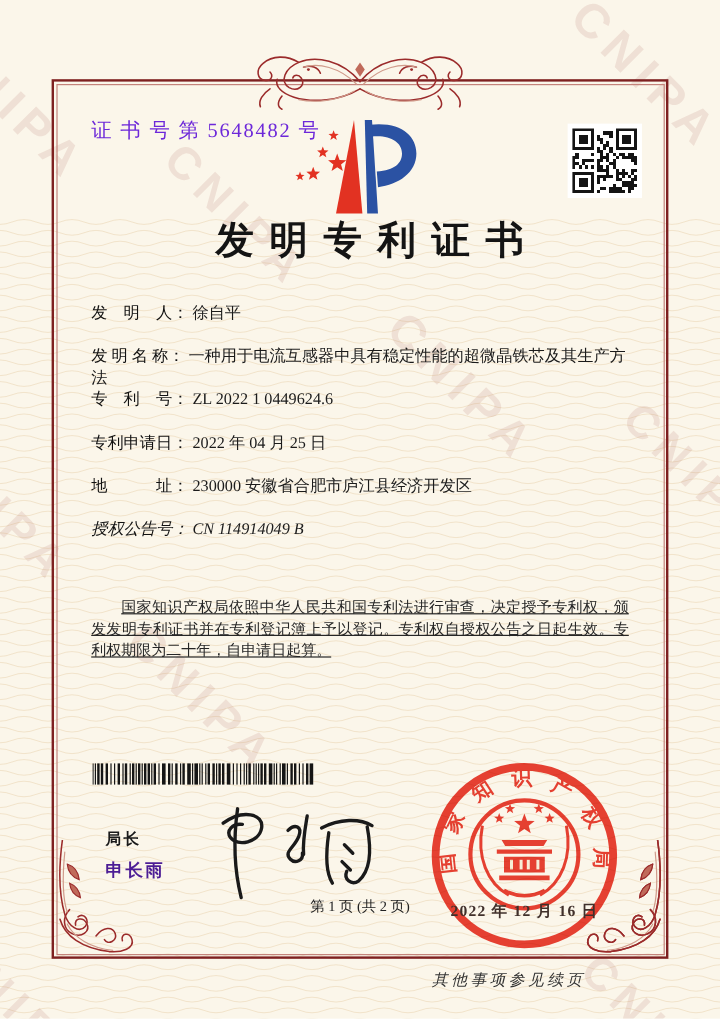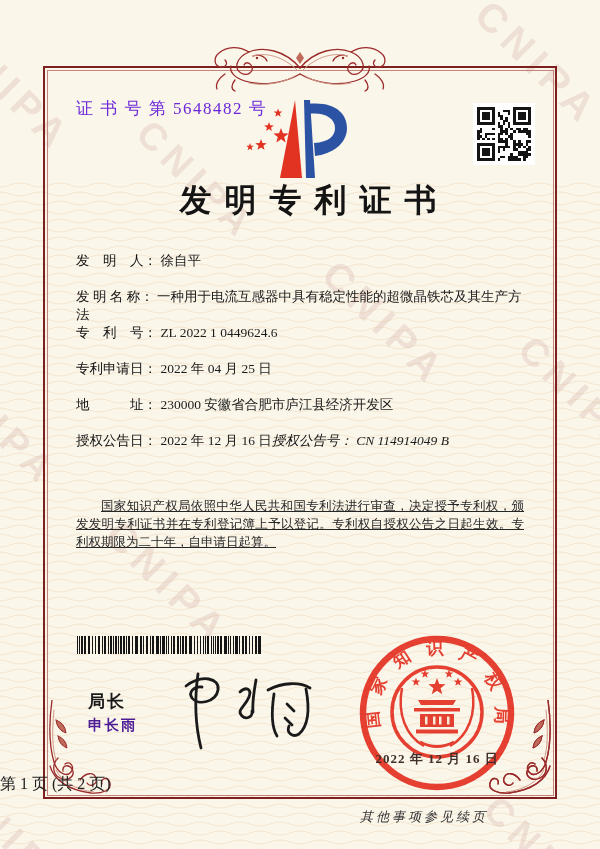--- a/index.html
+++ b/index.html
@@ -27,28 +27,28 @@
   .field-row{height:36px;}
   .f-label{color:#111;}
   .f-value{color:#1b1b1b;}
   .grant-row{display:flex;}
   .grant-pair2{font-style:italic;}
   .body-text{left:76px;top:497px;width:448px;font-size:12.5px;line-height:18px;
              text-align:justify;color:#262626;}
   .body-text p{margin:0;text-indent:2em;text-decoration:underline;}
   #barcode{left:77px;top:636px;}
   .signer-title{left:88px;top:690px;font-family:"Liberation Sans",sans-serif;
-                font-weight:700;font-size:17px;letter-spacing:2px;color:#1a1a1a;}
+                font-weight:700;font-size:13px;letter-spacing:2px;color:#1a1a1a;}
   .signer-name{left:88px;top:716px;font-family:"Liberation Sans",sans-serif;
                font-weight:700;font-size:14.5px;letter-spacing:2px;color:#4c1d95;}
   #signature{left:168px;top:662px;}
   #seal{left:354px;top:630px;mix-blend-mode:multiply;}
   .seal-date{left:354px;top:750px;width:166px;text-align:center;font-size:13px;
              font-weight:700;color:#40302b;letter-spacing:1px;white-space:nowrap;}
-  .page-info{left:0;top:774px;width:600px;text-align:left;font-size:16px;color:#222;}
+  .page-info{left:0;top:747px;width:600px;text-align:center;font-size:12px;color:#222;}
   .continuation{left:0;top:808px;width:488px;text-align:right;font-size:13px;
                 font-style:italic;letter-spacing:3px;color:#333;}
 </style>
 </head>
 <body>
 
 <div class="page">
 
   <svg id="waves">
       <path d="M-10 185 q10 4 20 0 q10 -4 20 0 q10 4 20 0 q10 -4 20 0 q10 4 20 0 q10 -4 20 0 q10 4 20 0 q10 -4 20 0 q10 4 20 0 q10 -4 20 0 q10 4 20 0 q10 -4 20 0 q10 4 20 0 q10 -4 20 0 q10 4 20 0 q10 -4 20 0 q10 4 20 0 q10 -4 20 0 q10 4 20 0 q10 -4 20 0 q10 4 20 0 q10 -4 20 0 q10 4 20 0 q10 -4 20 0 q10 4 20 0 q10 -4 20 0 q10 4 20 0 q10 -4 20 0 q10 4 20 0 q10 -4 20 0 q10 4 20 0 q10 -4 20 0 M-10 194 q10 -4 20 0 q10 4 20 0 q10 -4 20 0 q10 4 20 0 q10 -4 20 0 q10 4 20 0 q10 -4 20 0 q10 4 20 0 q10 -4 20 0 q10 4 20 0 q10 -4 20 0 q10 4 20 0 q10 -4 20 0 q10 4 20 0 q10 -4 20 0 q10 4 20 0 q10 -4 20 0 q10 4 20 0 q10 -4 20 0 q10 4 20 0 q10 -4 20 0 q10 4 20 0 q10 -4 20 0 q10 4 20 0 q10 -4 20 0 q10 4 20 0 q10 -4 20 0 q10 4 20 0 q10 -4 20 0 q10 4 20 0 q10 -4 20 0 q10 4 20 0 M-10 203 q10 4 20 0 q10 -4 20 0 q10 4 20 0 q10 -4 20 0 q10 4 20 0 q10 -4 20 0 q10 4 20 0 q10 -4 20 0 q10 4 20 0 q10 -4 20 0 q10 4 20 0 q10 -4 20 0 q10 4 20 0 q10 -4 20 0 q10 4 20 0 q10 -4 20 0 q10 4 20 0 q10 -4 20 0 q10 4 20 0 q10 -4 20 0 q10 4 20 0 q10 -4 20 0 q10 4 20 0 q10 -4 20 0 q10 4 20 0 q10 -4 20 0 q10 4 20 0 q10 -4 20 0 q10 4 20 0 q10 -4 20 0 q10 4 20 0 q10 -4 20 0 M-10 212 q10 -4 20 0 q10 4 20 0 q10 -4 20 0 q10 4 20 0 q10 -4 20 0 q10 4 20 0 q10 -4 20 0 q10 4 20 0 q10 -4 20 0 q10 4 20 0 q10 -4 20 0 q10 4 20 0 q10 -4 20 0 q10 4 20 0 q10 -4 20 0 q10 4 20 0 q10 -4 20 0 q10 4 20 0 q10 -4 20 0 q10 4 20 0 q10 -4 20 0 q10 4 20 0 q10 -4 20 0 q10 4 20 0 q10 -4 20 0 q10 4 20 0 q10 -4 20 0 q10 4 20 0 q10 -4 20 0 q10 4 20 0 q10 -4 20 0 q10 4 20 0 M-10 221 q10 4 20 0 q10 -4 20 0 q10 4 20 0 q10 -4 20 0 q10 4 20 0 q10 -4 20 0 q10 4 20 0 q10 -4 20 0 q10 4 20 0 q10 -4 20 0 q10 4 20 0 q10 -4 20 0 q10 4 20 0 q10 -4 20 0 q10 4 20 0 q10 -4 20 0 q10 4 20 0 q10 -4 20 0 q10 4 20 0 q10 -4 20 0 q10 4 20 0 q10 -4 20 0 q10 4 20 0 q10 -4 20 0 q10 4 20 0 q10 -4 20 0 q10 4 20 0 q10 -4 20 0 q10 4 20 0 q10 -4 20 0 q10 4 20 0 q10 -4 20 0 M-10 230 q10 -4 20 0 q10 4 20 0 q10 -4 20 0 q10 4 20 0 q10 -4 20 0 q10 4 20 0 q10 -4 20 0 q10 4 20 0 q10 -4 20 0 q10 4 20 0 q10 -4 20 0 q10 4 20 0 q10 -4 20 0 q10 4 20 0 q10 -4 20 0 q10 4 20 0 q10 -4 20 0 q10 4 20 0 q10 -4 20 0 q10 4 20 0 q10 -4 20 0 q10 4 20 0 q10 -4 20 0 q10 4 20 0 q10 -4 20 0 q10 4 20 0 q10 -4 20 0 q10 4 20 0 q10 -4 20 0 q10 4 20 0 q10 -4 20 0 q10 4 20 0 M-10 239 q10 4 20 0 q10 -4 20 0 q10 4 20 0 q10 -4 20 0 q10 4 20 0 q10 -4 20 0 q10 4 20 0 q10 -4 20 0 q10 4 20 0 q10 -4 20 0 q10 4 20 0 q10 -4 20 0 q10 4 20 0 q10 -4 20 0 q10 4 20 0 q10 -4 20 0 q10 4 20 0 q10 -4 20 0 q10 4 20 0 q10 -4 20 0 q10 4 20 0 q10 -4 20 0 q10 4 20 0 q10 -4 20 0 q10 4 20 0 q10 -4 20 0 q10 4 20 0 q10 -4 20 0 q10 4 20 0 q10 -4 20 0 q10 4 20 0 q10 -4 20 0 M-10 248 q10 -4 20 0 q10 4 20 0 q10 -4 20 0 q10 4 20 0 q10 -4 20 0 q10 4 20 0 q10 -4 20 0 q10 4 20 0 q10 -4 20 0 q10 4 20 0 q10 -4 20 0 q10 4 20 0 q10 -4 20 0 q10 4 20 0 q10 -4 20 0 q10 4 20 0 q10 -4 20 0 q10 4 20 0 q10 -4 20 0 q10 4 20 0 q10 -4 20 0 q10 4 20 0 q10 -4 20 0 q10 4 20 0 q10 -4 20 0 q10 4 20 0 q10 -4 20 0 q10 4 20 0 q10 -4 20 0 q10 4 20 0 q10 -4 20 0 q10 4 20 0 M-10 257 q10 4 20 0 q10 -4 20 0 q10 4 20 0 q10 -4 20 0 q10 4 20 0 q10 -4 20 0 q10 4 20 0 q10 -4 20 0 q10 4 20 0 q10 -4 20 0 q10 4 20 0 q10 -4 20 0 q10 4 20 0 q10 -4 20 0 q10 4 20 0 q10 -4 20 0 q10 4 20 0 q10 -4 20 0 q10 4 20 0 q10 -4 20 0 q10 4 20 0 q10 -4 20 0 q10 4 20 0 q10 -4 20 0 q10 4 20 0 q10 -4 20 0 q10 4 20 0 q10 -4 20 0 q10 4 20 0 q10 -4 20 0 q10 4 20 0 q10 -4 20 0 M-10 266 q10 -4 20 0 q10 4 20 0 q10 -4 20 0 q10 4 20 0 q10 -4 20 0 q10 4 20 0 q10 -4 20 0 q10 4 20 0 q10 -4 20 0 q10 4 20 0 q10 -4 20 0 q10 4 20 0 q10 -4 20 0 q10 4 20 0 q10 -4 20 0 q10 4 20 0 q10 -4 20 0 q10 4 20 0 q10 -4 20 0 q10 4 20 0 q10 -4 20 0 q10 4 20 0 q10 -4 20 0 q10 4 20 0 q10 -4 20 0 q10 4 20 0 q10 -4 20 0 q10 4 20 0 q10 -4 20 0 q10 4 20 0 q10 -4 20 0 q10 4 20 0 M-10 275 q10 4 20 0 q10 -4 20 0 q10 4 20 0 q10 -4 20 0 q10 4 20 0 q10 -4 20 0 q10 4 20 0 q10 -4 20 0 q10 4 20 0 q10 -4 20 0 q10 4 20 0 q10 -4 20 0 q10 4 20 0 q10 -4 20 0 q10 4 20 0 q10 -4 20 0 q10 4 20 0 q10 -4 20 0 q10 4 20 0 q10 -4 20 0 q10 4 20 0 q10 -4 20 0 q10 4 20 0 q10 -4 20 0 q10 4 20 0 q10 -4 20 0 q10 4 20 0 q10 -4 20 0 q10 4 20 0 q10 -4 20 0 q10 4 20 0 q10 -4 20 0 M-10 284 q10 -4 20 0 q10 4 20 0 q10 -4 20 0 q10 4 20 0 q10 -4 20 0 q10 4 20 0 q10 -4 20 0 q10 4 20 0 q10 -4 20 0 q10 4 20 0 q10 -4 20 0 q10 4 20 0 q10 -4 20 0 q10 4 20 0 q10 -4 20 0 q10 4 20 0 q10 -4 20 0 q10 4 20 0 q10 -4 20 0 q10 4 20 0 q10 -4 20 0 q10 4 20 0 q10 -4 20 0 q10 4 20 0 q10 -4 20 0 q10 4 20 0 q10 -4 20 0 q10 4 20 0 q10 -4 20 0 q10 4 20 0 q10 -4 20 0 q10 4 20 0 M-10 293 q10 4 20 0 q10 -4 20 0 q10 4 20 0 q10 -4 20 0 q10 4 20 0 q10 -4 20 0 q10 4 20 0 q10 -4 20 0 q10 4 20 0 q10 -4 20 0 q10 4 20 0 q10 -4 20 0 q10 4 20 0 q10 -4 20 0 q10 4 20 0 q10 -4 20 0 q10 4 20 0 q10 -4 20 0 q10 4 20 0 q10 -4 20 0 q10 4 20 0 q10 -4 20 0 q10 4 20 0 q10 -4 20 0 q10 4 20 0 q10 -4 20 0 q10 4 20 0 q10 -4 20 0 q10 4 20 0 q10 -4 20 0 q10 4 20 0 q10 -4 20 0 M-10 302 q10 -4 20 0 q10 4 20 0 q10 -4 20 0 q10 4 20 0 q10 -4 20 0 q10 4 20 0 q10 -4 20 0 q10 4 20 0 q10 -4 20 0 q10 4 20 0 q10 -4 20 0 q10 4 20 0 q10 -4 20 0 q10 4 20 0 q10 -4 20 0 q10 4 20 0 q10 -4 20 0 q10 4 20 0 q10 -4 20 0 q10 4 20 0 q10 -4 20 0 q10 4 20 0 q10 -4 20 0 q10 4 20 0 q10 -4 20 0 q10 4 20 0 q10 -4 20 0 q10 4 20 0 q10 -4 20 0 q10 4 20 0 q10 -4 20 0 q10 4 20 0 M-10 311 q10 4 20 0 q10 -4 20 0 q10 4 20 0 q10 -4 20 0 q10 4 20 0 q10 -4 20 0 q10 4 20 0 q10 -4 20 0 q10 4 20 0 q10 -4 20 0 q10 4 20 0 q10 -4 20 0 q10 4 20 0 q10 -4 20 0 q10 4 20 0 q10 -4 20 0 q10 4 20 0 q10 -4 20 0 q10 4 20 0 q10 -4 20 0 q10 4 20 0 q10 -4 20 0 q10 4 20 0 q10 -4 20 0 q10 4 20 0 q10 -4 20 0 q10 4 20 0 q10 -4 20 0 q10 4 20 0 q10 -4 20 0 q10 4 20 0 q10 -4 20 0 M-10 320 q10 -4 20 0 q10 4 20 0 q10 -4 20 0 q10 4 20 0 q10 -4 20 0 q10 4 20 0 q10 -4 20 0 q10 4 20 0 q10 -4 20 0 q10 4 20 0 q10 -4 20 0 q10 4 20 0 q10 -4 20 0 q10 4 20 0 q10 -4 20 0 q10 4 20 0 q10 -4 20 0 q10 4 20 0 q10 -4 20 0 q10 4 20 0 q10 -4 20 0 q10 4 20 0 q10 -4 20 0 q10 4 20 0 q10 -4 20 0 q10 4 20 0 q10 -4 20 0 q10 4 20 0 q10 -4 20 0 q10 4 20 0 q10 -4 20 0 q10 4 20 0 M-10 329 q10 4 20 0 q10 -4 20 0 q10 4 20 0 q10 -4 20 0 q10 4 20 0 q10 -4 20 0 q10 4 20 0 q10 -4 20 0 q10 4 20 0 q10 -4 20 0 q10 4 20 0 q10 -4 20 0 q10 4 20 0 q10 -4 20 0 q10 4 20 0 q10 -4 20 0 q10 4 20 0 q10 -4 20 0 q10 4 20 0 q10 -4 20 0 q10 4 20 0 q10 -4 20 0 q10 4 20 0 q10 -4 20 0 q10 4 20 0 q10 -4 20 0 q10 4 20 0 q10 -4 20 0 q10 4 20 0 q10 -4 20 0 q10 4 20 0 q10 -4 20 0 M-10 338 q10 -4 20 0 q10 4 20 0 q10 -4 20 0 q10 4 20 0 q10 -4 20 0 q10 4 20 0 q10 -4 20 0 q10 4 20 0 q10 -4 20 0 q10 4 20 0 q10 -4 20 0 q10 4 20 0 q10 -4 20 0 q10 4 20 0 q10 -4 20 0 q10 4 20 0 q10 -4 20 0 q10 4 20 0 q10 -4 20 0 q10 4 20 0 q10 -4 20 0 q10 4 20 0 q10 -4 20 0 q10 4 20 0 q10 -4 20 0 q10 4 20 0 q10 -4 20 0 q10 4 20 0 q10 -4 20 0 q10 4 20 0 q10 -4 20 0 q10 4 20 0 M-10 347 q10 4 20 0 q10 -4 20 0 q10 4 20 0 q10 -4 20 0 q10 4 20 0 q10 -4 20 0 q10 4 20 0 q10 -4 20 0 q10 4 20 0 q10 -4 20 0 q10 4 20 0 q10 -4 20 0 q10 4 20 0 q10 -4 20 0 q10 4 20 0 q10 -4 20 0 q10 4 20 0 q10 -4 20 0 q10 4 20 0 q10 -4 20 0 q10 4 20 0 q10 -4 20 0 q10 4 20 0 q10 -4 20 0 q10 4 20 0 q10 -4 20 0 q10 4 20 0 q10 -4 20 0 q10 4 20 0 q10 -4 20 0 q10 4 20 0 q10 -4 20 0 M-10 356 q10 -4 20 0 q10 4 20 0 q10 -4 20 0 q10 4 20 0 q10 -4 20 0 q10 4 20 0 q10 -4 20 0 q10 4 20 0 q10 -4 20 0 q10 4 20 0 q10 -4 20 0 q10 4 20 0 q10 -4 20 0 q10 4 20 0 q10 -4 20 0 q10 4 20 0 q10 -4 20 0 q10 4 20 0 q10 -4 20 0 q10 4 20 0 q10 -4 20 0 q10 4 20 0 q10 -4 20 0 q10 4 20 0 q10 -4 20 0 q10 4 20 0 q10 -4 20 0 q10 4 20 0 q10 -4 20 0 q10 4 20 0 q10 -4 20 0 q10 4 20 0 M-10 365 q10 4 20 0 q10 -4 20 0 q10 4 20 0 q10 -4 20 0 q10 4 20 0 q10 -4 20 0 q10 4 20 0 q10 -4 20 0 q10 4 20 0 q10 -4 20 0 q10 4 20 0 q10 -4 20 0 q10 4 20 0 q10 -4 20 0 q10 4 20 0 q10 -4 20 0 q10 4 20 0 q10 -4 20 0 q10 4 20 0 q10 -4 20 0 q10 4 20 0 q10 -4 20 0 q10 4 20 0 q10 -4 20 0 q10 4 20 0 q10 -4 20 0 q10 4 20 0 q10 -4 20 0 q10 4 20 0 q10 -4 20 0 q10 4 20 0 q10 -4 20 0 M-10 374 q10 -4 20 0 q10 4 20 0 q10 -4 20 0 q10 4 20 0 q10 -4 20 0 q10 4 20 0 q10 -4 20 0 q10 4 20 0 q10 -4 20 0 q10 4 20 0 q10 -4 20 0 q10 4 20 0 q10 -4 20 0 q10 4 20 0 q10 -4 20 0 q10 4 20 0 q10 -4 20 0 q10 4 20 0 q10 -4 20 0 q10 4 20 0 q10 -4 20 0 q10 4 20 0 q10 -4 20 0 q10 4 20 0 q10 -4 20 0 q10 4 20 0 q10 -4 20 0 q10 4 20 0 q10 -4 20 0 q10 4 20 0 q10 -4 20 0 q10 4 20 0 M-10 383 q10 4 20 0 q10 -4 20 0 q10 4 20 0 q10 -4 20 0 q10 4 20 0 q10 -4 20 0 q10 4 20 0 q10 -4 20 0 q10 4 20 0 q10 -4 20 0 q10 4 20 0 q10 -4 20 0 q10 4 20 0 q10 -4 20 0 q10 4 20 0 q10 -4 20 0 q10 4 20 0 q10 -4 20 0 q10 4 20 0 q10 -4 20 0 q10 4 20 0 q10 -4 20 0 q10 4 20 0 q10 -4 20 0 q10 4 20 0 q10 -4 20 0 q10 4 20 0 q10 -4 20 0 q10 4 20 0 q10 -4 20 0 q10 4 20 0 q10 -4 20 0 M-10 392 q10 -4 20 0 q10 4 20 0 q10 -4 20 0 q10 4 20 0 q10 -4 20 0 q10 4 20 0 q10 -4 20 0 q10 4 20 0 q10 -4 20 0 q10 4 20 0 q10 -4 20 0 q10 4 20 0 q10 -4 20 0 q10 4 20 0 q10 -4 20 0 q10 4 20 0 q10 -4 20 0 q10 4 20 0 q10 -4 20 0 q10 4 20 0 q10 -4 20 0 q10 4 20 0 q10 -4 20 0 q10 4 20 0 q10 -4 20 0 q10 4 20 0 q10 -4 20 0 q10 4 20 0 q10 -4 20 0 q10 4 20 0 q10 -4 20 0 q10 4 20 0 M-10 401 q10 4 20 0 q10 -4 20 0 q10 4 20 0 q10 -4 20 0 q10 4 20 0 q10 -4 20 0 q10 4 20 0 q10 -4 20 0 q10 4 20 0 q10 -4 20 0 q10 4 20 0 q10 -4 20 0 q10 4 20 0 q10 -4 20 0 q10 4 20 0 q10 -4 20 0 q10 4 20 0 q10 -4 20 0 q10 4 20 0 q10 -4 20 0 q10 4 20 0 q10 -4 20 0 q10 4 20 0 q10 -4 20 0 q10 4 20 0 q10 -4 20 0 q10 4 20 0 q10 -4 20 0 q10 4 20 0 q10 -4 20 0 q10 4 20 0 q10 -4 20 0 M-10 410 q10 -4 20 0 q10 4 20 0 q10 -4 20 0 q10 4 20 0 q10 -4 20 0 q10 4 20 0 q10 -4 20 0 q10 4 20 0 q10 -4 20 0 q10 4 20 0 q10 -4 20 0 q10 4 20 0 q10 -4 20 0 q10 4 20 0 q10 -4 20 0 q10 4 20 0 q10 -4 20 0 q10 4 20 0 q10 -4 20 0 q10 4 20 0 q10 -4 20 0 q10 4 20 0 q10 -4 20 0 q10 4 20 0 q10 -4 20 0 q10 4 20 0 q10 -4 20 0 q10 4 20 0 q10 -4 20 0 q10 4 20 0 q10 -4 20 0 q10 4 20 0 M-10 419 q10 4 20 0 q10 -4 20 0 q10 4 20 0 q10 -4 20 0 q10 4 20 0 q10 -4 20 0 q10 4 20 0 q10 -4 20 0 q10 4 20 0 q10 -4 20 0 q10 4 20 0 q10 -4 20 0 q10 4 20 0 q10 -4 20 0 q10 4 20 0 q10 -4 20 0 q10 4 20 0 q10 -4 20 0 q10 4 20 0 q10 -4 20 0 q10 4 20 0 q10 -4 20 0 q10 4 20 0 q10 -4 20 0 q10 4 20 0 q10 -4 20 0 q10 4 20 0 q10 -4 20 0 q10 4 20 0 q10 -4 20 0 q10 4 20 0 q10 -4 20 0 M-10 428 q10 -4 20 0 q10 4 20 0 q10 -4 20 0 q10 4 20 0 q10 -4 20 0 q10 4 20 0 q10 -4 20 0 q10 4 20 0 q10 -4 20 0 q10 4 20 0 q10 -4 20 0 q10 4 20 0 q10 -4 20 0 q10 4 20 0 q10 -4 20 0 q10 4 20 0 q10 -4 20 0 q10 4 20 0 q10 -4 20 0 q10 4 20 0 q10 -4 20 0 q10 4 20 0 q10 -4 20 0 q10 4 20 0 q10 -4 20 0 q10 4 20 0 q10 -4 20 0 q10 4 20 0 q10 -4 20 0 q10 4 20 0 q10 -4 20 0 q10 4 20 0 M-10 437 q10 4 20 0 q10 -4 20 0 q10 4 20 0 q10 -4 20 0 q10 4 20 0 q10 -4 20 0 q10 4 20 0 q10 -4 20 0 q10 4 20 0 q10 -4 20 0 q10 4 20 0 q10 -4 20 0 q10 4 20 0 q10 -4 20 0 q10 4 20 0 q10 -4 20 0 q10 4 20 0 q10 -4 20 0 q10 4 20 0 q10 -4 20 0 q10 4 20 0 q10 -4 20 0 q10 4 20 0 q10 -4 20 0 q10 4 20 0 q10 -4 20 0 q10 4 20 0 q10 -4 20 0 q10 4 20 0 q10 -4 20 0 q10 4 20 0 q10 -4 20 0 M-10 446 q10 -4 20 0 q10 4 20 0 q10 -4 20 0 q10 4 20 0 q10 -4 20 0 q10 4 20 0 q10 -4 20 0 q10 4 20 0 q10 -4 20 0 q10 4 20 0 q10 -4 20 0 q10 4 20 0 q10 -4 20 0 q10 4 20 0 q10 -4 20 0 q10 4 20 0 q10 -4 20 0 q10 4 20 0 q10 -4 20 0 q10 4 20 0 q10 -4 20 0 q10 4 20 0 q10 -4 20 0 q10 4 20 0 q10 -4 20 0 q10 4 20 0 q10 -4 20 0 q10 4 20 0 q10 -4 20 0 q10 4 20 0 q10 -4 20 0 q10 4 20 0 M-10 455 q10 4 20 0 q10 -4 20 0 q10 4 20 0 q10 -4 20 0 q10 4 20 0 q10 -4 20 0 q10 4 20 0 q10 -4 20 0 q10 4 20 0 q10 -4 20 0 q10 4 20 0 q10 -4 20 0 q10 4 20 0 q10 -4 20 0 q10 4 20 0 q10 -4 20 0 q10 4 20 0 q10 -4 20 0 q10 4 20 0 q10 -4 20 0 q10 4 20 0 q10 -4 20 0 q10 4 20 0 q10 -4 20 0 q10 4 20 0 q10 -4 20 0 q10 4 20 0 q10 -4 20 0 q10 4 20 0 q10 -4 20 0 q10 4 20 0 q10 -4 20 0 M-10 464 q10 -4 20 0 q10 4 20 0 q10 -4 20 0 q10 4 20 0 q10 -4 20 0 q10 4 20 0 q10 -4 20 0 q10 4 20 0 q10 -4 20 0 q10 4 20 0 q10 -4 20 0 q10 4 20 0 q10 -4 20 0 q10 4 20 0 q10 -4 20 0 q10 4 20 0 q10 -4 20 0 q10 4 20 0 q10 -4 20 0 q10 4 20 0 q10 -4 20 0 q10 4 20 0 q10 -4 20 0 q10 4 20 0 q10 -4 20 0 q10 4 20 0 q10 -4 20 0 q10 4 20 0 q10 -4 20 0 q10 4 20 0 q10 -4 20 0 q10 4 20 0 M-10 473 q10 4 20 0 q10 -4 20 0 q10 4 20 0 q10 -4 20 0 q10 4 20 0 q10 -4 20 0 q10 4 20 0 q10 -4 20 0 q10 4 20 0 q10 -4 20 0 q10 4 20 0 q10 -4 20 0 q10 4 20 0 q10 -4 20 0 q10 4 20 0 q10 -4 20 0 q10 4 20 0 q10 -4 20 0 q10 4 20 0 q10 -4 20 0 q10 4 20 0 q10 -4 20 0 q10 4 20 0 q10 -4 20 0 q10 4 20 0 q10 -4 20 0 q10 4 20 0 q10 -4 20 0 q10 4 20 0 q10 -4 20 0 q10 4 20 0 q10 -4 20 0 M-10 482 q10 -4 20 0 q10 4 20 0 q10 -4 20 0 q10 4 20 0 q10 -4 20 0 q10 4 20 0 q10 -4 20 0 q10 4 20 0 q10 -4 20 0 q10 4 20 0 q10 -4 20 0 q10 4 20 0 q10 -4 20 0 q10 4 20 0 q10 -4 20 0 q10 4 20 0 q10 -4 20 0 q10 4 20 0 q10 -4 20 0 q10 4 20 0 q10 -4 20 0 q10 4 20 0 q10 -4 20 0 q10 4 20 0 q10 -4 20 0 q10 4 20 0 q10 -4 20 0 q10 4 20 0 q10 -4 20 0 q10 4 20 0 q10 -4 20 0 q10 4 20 0 M-10 491 q10 4 20 0 q10 -4 20 0 q10 4 20 0 q10 -4 20 0 q10 4 20 0 q10 -4 20 0 q10 4 20 0 q10 -4 20 0 q10 4 20 0 q10 -4 20 0 q10 4 20 0 q10 -4 20 0 q10 4 20 0 q10 -4 20 0 q10 4 20 0 q10 -4 20 0 q10 4 20 0 q10 -4 20 0 q10 4 20 0 q10 -4 20 0 q10 4 20 0 q10 -4 20 0 q10 4 20 0 q10 -4 20 0 q10 4 20 0 q10 -4 20 0 q10 4 20 0 q10 -4 20 0 q10 4 20 0 q10 -4 20 0 q10 4 20 0 q10 -4 20 0 M-10 500 q10 -4 20 0 q10 4 20 0 q10 -4 20 0 q10 4 20 0 q10 -4 20 0 q10 4 20 0 q10 -4 20 0 q10 4 20 0 q10 -4 20 0 q10 4 20 0 q10 -4 20 0 q10 4 20 0 q10 -4 20 0 q10 4 20 0 q10 -4 20 0 q10 4 20 0 q10 -4 20 0 q10 4 20 0 q10 -4 20 0 q10 4 20 0 q10 -4 20 0 q10 4 20 0 q10 -4 20 0 q10 4 20 0 q10 -4 20 0 q10 4 20 0 q10 -4 20 0 q10 4 20 0 q10 -4 20 0 q10 4 20 0 q10 -4 20 0 q10 4 20 0 M-10 509 q10 4 20 0 q10 -4 20 0 q10 4 20 0 q10 -4 20 0 q10 4 20 0 q10 -4 20 0 q10 4 20 0 q10 -4 20 0 q10 4 20 0 q10 -4 20 0 q10 4 20 0 q10 -4 20 0 q10 4 20 0 q10 -4 20 0 q10 4 20 0 q10 -4 20 0 q10 4 20 0 q10 -4 20 0 q10 4 20 0 q10 -4 20 0 q10 4 20 0 q10 -4 20 0 q10 4 20 0 q10 -4 20 0 q10 4 20 0 q10 -4 20 0 q10 4 20 0 q10 -4 20 0 q10 4 20 0 q10 -4 20 0 q10 4 20 0 q10 -4 20 0 M-10 518 q10 -4 20 0 q10 4 20 0 q10 -4 20 0 q10 4 20 0 q10 -4 20 0 q10 4 20 0 q10 -4 20 0 q10 4 20 0 q10 -4 20 0 q10 4 20 0 q10 -4 20 0 q10 4 20 0 q10 -4 20 0 q10 4 20 0 q10 -4 20 0 q10 4 20 0 q10 -4 20 0 q10 4 20 0 q10 -4 20 0 q10 4 20 0 q10 -4 20 0 q10 4 20 0 q10 -4 20 0 q10 4 20 0 q10 -4 20 0 q10 4 20 0 q10 -4 20 0 q10 4 20 0 q10 -4 20 0 q10 4 20 0 q10 -4 20 0 q10 4 20 0 M-10 527 q10 4 20 0 q10 -4 20 0 q10 4 20 0 q10 -4 20 0 q10 4 20 0 q10 -4 20 0 q10 4 20 0 q10 -4 20 0 q10 4 20 0 q10 -4 20 0 q10 4 20 0 q10 -4 20 0 q10 4 20 0 q10 -4 20 0 q10 4 20 0 q10 -4 20 0 q10 4 20 0 q10 -4 20 0 q10 4 20 0 q10 -4 20 0 q10 4 20 0 q10 -4 20 0 q10 4 20 0 q10 -4 20 0 q10 4 20 0 q10 -4 20 0 q10 4 20 0 q10 -4 20 0 q10 4 20 0 q10 -4 20 0 q10 4 20 0 q10 -4 20 0 M-10 536 q10 -4 20 0 q10 4 20 0 q10 -4 20 0 q10 4 20 0 q10 -4 20 0 q10 4 20 0 q10 -4 20 0 q10 4 20 0 q10 -4 20 0 q10 4 20 0 q10 -4 20 0 q10 4 20 0 q10 -4 20 0 q10 4 20 0 q10 -4 20 0 q10 4 20 0 q10 -4 20 0 q10 4 20 0 q10 -4 20 0 q10 4 20 0 q10 -4 20 0 q10 4 20 0 q10 -4 20 0 q10 4 20 0 q10 -4 20 0 q10 4 20 0 q10 -4 20 0 q10 4 20 0 q10 -4 20 0 q10 4 20 0 q10 -4 20 0 q10 4 20 0 M-10 545 q10 4 20 0 q10 -4 20 0 q10 4 20 0 q10 -4 20 0 q10 4 20 0 q10 -4 20 0 q10 4 20 0 q10 -4 20 0 q10 4 20 0 q10 -4 20 0 q10 4 20 0 q10 -4 20 0 q10 4 20 0 q10 -4 20 0 q10 4 20 0 q10 -4 20 0 q10 4 20 0 q10 -4 20 0 q10 4 20 0 q10 -4 20 0 q10 4 20 0 q10 -4 20 0 q10 4 20 0 q10 -4 20 0 q10 4 20 0 q10 -4 20 0 q10 4 20 0 q10 -4 20 0 q10 4 20 0 q10 -4 20 0 q10 4 20 0 q10 -4 20 0 M-10 554 q10 -4 20 0 q10 4 20 0 q10 -4 20 0 q10 4 20 0 q10 -4 20 0 q10 4 20 0 q10 -4 20 0 q10 4 20 0 q10 -4 20 0 q10 4 20 0 q10 -4 20 0 q10 4 20 0 q10 -4 20 0 q10 4 20 0 q10 -4 20 0 q10 4 20 0 q10 -4 20 0 q10 4 20 0 q10 -4 20 0 q10 4 20 0 q10 -4 20 0 q10 4 20 0 q10 -4 20 0 q10 4 20 0 q10 -4 20 0 q10 4 20 0 q10 -4 20 0 q10 4 20 0 q10 -4 20 0 q10 4 20 0 q10 -4 20 0 q10 4 20 0 M-10 563 q10 4 20 0 q10 -4 20 0 q10 4 20 0 q10 -4 20 0 q10 4 20 0 q10 -4 20 0 q10 4 20 0 q10 -4 20 0 q10 4 20 0 q10 -4 20 0 q10 4 20 0 q10 -4 20 0 q10 4 20 0 q10 -4 20 0 q10 4 20 0 q10 -4 20 0 q10 4 20 0 q10 -4 20 0 q10 4 20 0 q10 -4 20 0 q10 4 20 0 q10 -4 20 0 q10 4 20 0 q10 -4 20 0 q10 4 20 0 q10 -4 20 0 q10 4 20 0 q10 -4 20 0 q10 4 20 0 q10 -4 20 0 q10 4 20 0 q10 -4 20 0 M-10 572 q10 -4 20 0 q10 4 20 0 q10 -4 20 0 q10 4 20 0 q10 -4 20 0 q10 4 20 0 q10 -4 20 0 q10 4 20 0 q10 -4 20 0 q10 4 20 0 q10 -4 20 0 q10 4 20 0 q10 -4 20 0 q10 4 20 0 q10 -4 20 0 q10 4 20 0 q10 -4 20 0 q10 4 20 0 q10 -4 20 0 q10 4 20 0 q10 -4 20 0 q10 4 20 0 q10 -4 20 0 q10 4 20 0 q10 -4 20 0 q10 4 20 0 q10 -4 20 0 q10 4 20 0 q10 -4 20 0 q10 4 20 0 q10 -4 20 0 q10 4 20 0 M-10 581 q10 4 20 0 q10 -4 20 0 q10 4 20 0 q10 -4 20 0 q10 4 20 0 q10 -4 20 0 q10 4 20 0 q10 -4 20 0 q10 4 20 0 q10 -4 20 0 q10 4 20 0 q10 -4 20 0 q10 4 20 0 q10 -4 20 0 q10 4 20 0 q10 -4 20 0 q10 4 20 0 q10 -4 20 0 q10 4 20 0 q10 -4 20 0 q10 4 20 0 q10 -4 20 0 q10 4 20 0 q10 -4 20 0 q10 4 20 0 q10 -4 20 0 q10 4 20 0 q10 -4 20 0 q10 4 20 0 q10 -4 20 0 q10 4 20 0 q10 -4 20 0 M-10 590 q10 -4 20 0 q10 4 20 0 q10 -4 20 0 q10 4 20 0 q10 -4 20 0 q10 4 20 0 q10 -4 20 0 q10 4 20 0 q10 -4 20 0 q10 4 20 0 q10 -4 20 0 q10 4 20 0 q10 -4 20 0 q10 4 20 0 q10 -4 20 0 q10 4 20 0 q10 -4 20 0 q10 4 20 0 q10 -4 20 0 q10 4 20 0 q10 -4 20 0 q10 4 20 0 q10 -4 20 0 q10 4 20 0 q10 -4 20 0 q10 4 20 0 q10 -4 20 0 q10 4 20 0 q10 -4 20 0 q10 4 20 0 q10 -4 20 0 q10 4 20 0 M-10 599 q10 4 20 0 q10 -4 20 0 q10 4 20 0 q10 -4 20 0 q10 4 20 0 q10 -4 20 0 q10 4 20 0 q10 -4 20 0 q10 4 20 0 q10 -4 20 0 q10 4 20 0 q10 -4 20 0 q10 4 20 0 q10 -4 20 0 q10 4 20 0 q10 -4 20 0 q10 4 20 0 q10 -4 20 0 q10 4 20 0 q10 -4 20 0 q10 4 20 0 q10 -4 20 0 q10 4 20 0 q10 -4 20 0 q10 4 20 0 q10 -4 20 0 q10 4 20 0 q10 -4 20 0 q10 4 20 0 q10 -4 20 0 q10 4 20 0 q10 -4 20 0 M-10 608 q10 -4 20 0 q10 4 20 0 q10 -4 20 0 q10 4 20 0 q10 -4 20 0 q10 4 20 0 q10 -4 20 0 q10 4 20 0 q10 -4 20 0 q10 4 20 0 q10 -4 20 0 q10 4 20 0 q10 -4 20 0 q10 4 20 0 q10 -4 20 0 q10 4 20 0 q10 -4 20 0 q10 4 20 0 q10 -4 20 0 q10 4 20 0 q10 -4 20 0 q10 4 20 0 q10 -4 20 0 q10 4 20 0 q10 -4 20 0 q10 4 20 0 q10 -4 20 0 q10 4 20 0 q10 -4 20 0 q10 4 20 0 q10 -4 20 0 q10 4 20 0 M-10 617 q10 4 20 0 q10 -4 20 0 q10 4 20 0 q10 -4 20 0 q10 4 20 0 q10 -4 20 0 q10 4 20 0 q10 -4 20 0 q10 4 20 0 q10 -4 20 0 q10 4 20 0 q10 -4 20 0 q10 4 20 0 q10 -4 20 0 q10 4 20 0 q10 -4 20 0 q10 4 20 0 q10 -4 20 0 q10 4 20 0 q10 -4 20 0 q10 4 20 0 q10 -4 20 0 q10 4 20 0 q10 -4 20 0 q10 4 20 0 q10 -4 20 0 q10 4 20 0 q10 -4 20 0 q10 4 20 0 q10 -4 20 0 q10 4 20 0 q10 -4 20 0 M-10 626 q10 -4 20 0 q10 4 20 0 q10 -4 20 0 q10 4 20 0 q10 -4 20 0 q10 4 20 0 q10 -4 20 0 q10 4 20 0 q10 -4 20 0 q10 4 20 0 q10 -4 20 0 q10 4 20 0 q10 -4 20 0 q10 4 20 0 q10 -4 20 0 q10 4 20 0 q10 -4 20 0 q10 4 20 0 q10 -4 20 0 q10 4 20 0 q10 -4 20 0 q10 4 20 0 q10 -4 20 0 q10 4 20 0 q10 -4 20 0 q10 4 20 0 q10 -4 20 0 q10 4 20 0 q10 -4 20 0 q10 4 20 0 q10 -4 20 0 q10 4 20 0 M-10 635 q10 4 20 0 q10 -4 20 0 q10 4 20 0 q10 -4 20 0 q10 4 20 0 q10 -4 20 0 q10 4 20 0 q10 -4 20 0 q10 4 20 0 q10 -4 20 0 q10 4 20 0 q10 -4 20 0 q10 4 20 0 q10 -4 20 0 q10 4 20 0 q10 -4 20 0 q10 4 20 0 q10 -4 20 0 q10 4 20 0 q10 -4 20 0 q10 4 20 0 q10 -4 20 0 q10 4 20 0 q10 -4 20 0 q10 4 20 0 q10 -4 20 0 q10 4 20 0 q10 -4 20 0 q10 4 20 0 q10 -4 20 0 q10 4 20 0 q10 -4 20 0 M-10 644 q10 -4 20 0 q10 4 20 0 q10 -4 20 0 q10 4 20 0 q10 -4 20 0 q10 4 20 0 q10 -4 20 0 q10 4 20 0 q10 -4 20 0 q10 4 20 0 q10 -4 20 0 q10 4 20 0 q10 -4 20 0 q10 4 20 0 q10 -4 20 0 q10 4 20 0 q10 -4 20 0 q10 4 20 0 q10 -4 20 0 q10 4 20 0 q10 -4 20 0 q10 4 20 0 q10 -4 20 0 q10 4 20 0 q10 -4 20 0 q10 4 20 0 q10 -4 20 0 q10 4 20 0 q10 -4 20 0 q10 4 20 0 q10 -4 20 0 q10 4 20 0 M-10 653 q10 4 20 0 q10 -4 20 0 q10 4 20 0 q10 -4 20 0 q10 4 20 0 q10 -4 20 0 q10 4 20 0 q10 -4 20 0 q10 4 20 0 q10 -4 20 0 q10 4 20 0 q10 -4 20 0 q10 4 20 0 q10 -4 20 0 q10 4 20 0 q10 -4 20 0 q10 4 20 0 q10 -4 20 0 q10 4 20 0 q10 -4 20 0 q10 4 20 0 q10 -4 20 0 q10 4 20 0 q10 -4 20 0 q10 4 20 0 q10 -4 20 0 q10 4 20 0 q10 -4 20 0 q10 4 20 0 q10 -4 20 0 q10 4 20 0 q10 -4 20 0 M-10 662 q10 -4 20 0 q10 4 20 0 q10 -4 20 0 q10 4 20 0 q10 -4 20 0 q10 4 20 0 q10 -4 20 0 q10 4 20 0 q10 -4 20 0 q10 4 20 0 q10 -4 20 0 q10 4 20 0 q10 -4 20 0 q10 4 20 0 q10 -4 20 0 q10 4 20 0 q10 -4 20 0 q10 4 20 0 q10 -4 20 0 q10 4 20 0 q10 -4 20 0 q10 4 20 0 q10 -4 20 0 q10 4 20 0 q10 -4 20 0 q10 4 20 0 q10 -4 20 0 q10 4 20 0 q10 -4 20 0 q10 4 20 0 q10 -4 20 0 q10 4 20 0 M-10 671 q10 4 20 0 q10 -4 20 0 q10 4 20 0 q10 -4 20 0 q10 4 20 0 q10 -4 20 0 q10 4 20 0 q10 -4 20 0 q10 4 20 0 q10 -4 20 0 q10 4 20 0 q10 -4 20 0 q10 4 20 0 q10 -4 20 0 q10 4 20 0 q10 -4 20 0 q10 4 20 0 q10 -4 20 0 q10 4 20 0 q10 -4 20 0 q10 4 20 0 q10 -4 20 0 q10 4 20 0 q10 -4 20 0 q10 4 20 0 q10 -4 20 0 q10 4 20 0 q10 -4 20 0 q10 4 20 0 q10 -4 20 0 q10 4 20 0 q10 -4 20 0 M-10 680 q10 -4 20 0 q10 4 20 0 q10 -4 20 0 q10 4 20 0 q10 -4 20 0 q10 4 20 0 q10 -4 20 0 q10 4 20 0 q10 -4 20 0 q10 4 20 0 q10 -4 20 0 q10 4 20 0 q10 -4 20 0 q10 4 20 0 q10 -4 20 0 q10 4 20 0 q10 -4 20 0 q10 4 20 0 q10 -4 20 0 q10 4 20 0 q10 -4 20 0 q10 4 20 0 q10 -4 20 0 q10 4 20 0 q10 -4 20 0 q10 4 20 0 q10 -4 20 0 q10 4 20 0 q10 -4 20 0 q10 4 20 0 q10 -4 20 0 q10 4 20 0 M-10 689 q10 4 20 0 q10 -4 20 0 q10 4 20 0 q10 -4 20 0 q10 4 20 0 q10 -4 20 0 q10 4 20 0 q10 -4 20 0 q10 4 20 0 q10 -4 20 0 q10 4 20 0 q10 -4 20 0 q10 4 20 0 q10 -4 20 0 q10 4 20 0 q10 -4 20 0 q10 4 20 0 q10 -4 20 0 q10 4 20 0 q10 -4 20 0 q10 4 20 0 q10 -4 20 0 q10 4 20 0 q10 -4 20 0 q10 4 20 0 q10 -4 20 0 q10 4 20 0 q10 -4 20 0 q10 4 20 0 q10 -4 20 0 q10 4 20 0 q10 -4 20 0 M-10 698 q10 -4 20 0 q10 4 20 0 q10 -4 20 0 q10 4 20 0 q10 -4 20 0 q10 4 20 0 q10 -4 20 0 q10 4 20 0 q10 -4 20 0 q10 4 20 0 q10 -4 20 0 q10 4 20 0 q10 -4 20 0 q10 4 20 0 q10 -4 20 0 q10 4 20 0 q10 -4 20 0 q10 4 20 0 q10 -4 20 0 q10 4 20 0 q10 -4 20 0 q10 4 20 0 q10 -4 20 0 q10 4 20 0 q10 -4 20 0 q10 4 20 0 q10 -4 20 0 q10 4 20 0 q10 -4 20 0 q10 4 20 0 q10 -4 20 0 q10 4 20 0 M-10 707 q10 4 20 0 q10 -4 20 0 q10 4 20 0 q10 -4 20 0 q10 4 20 0 q10 -4 20 0 q10 4 20 0 q10 -4 20 0 q10 4 20 0 q10 -4 20 0 q10 4 20 0 q10 -4 20 0 q10 4 20 0 q10 -4 20 0 q10 4 20 0 q10 -4 20 0 q10 4 20 0 q10 -4 20 0 q10 4 20 0 q10 -4 20 0 q10 4 20 0 q10 -4 20 0 q10 4 20 0 q10 -4 20 0 q10 4 20 0 q10 -4 20 0 q10 4 20 0 q10 -4 20 0 q10 4 20 0 q10 -4 20 0 q10 4 20 0 q10 -4 20 0 M-10 716 q10 -4 20 0 q10 4 20 0 q10 -4 20 0 q10 4 20 0 q10 -4 20 0 q10 4 20 0 q10 -4 20 0 q10 4 20 0 q10 -4 20 0 q10 4 20 0 q10 -4 20 0 q10 4 20 0 q10 -4 20 0 q10 4 20 0 q10 -4 20 0 q10 4 20 0 q10 -4 20 0 q10 4 20 0 q10 -4 20 0 q10 4 20 0 q10 -4 20 0 q10 4 20 0 q10 -4 20 0 q10 4 20 0 q10 -4 20 0 q10 4 20 0 q10 -4 20 0 q10 4 20 0 q10 -4 20 0 q10 4 20 0 q10 -4 20 0 q10 4 20 0 M-10 725 q10 4 20 0 q10 -4 20 0 q10 4 20 0 q10 -4 20 0 q10 4 20 0 q10 -4 20 0 q10 4 20 0 q10 -4 20 0 q10 4 20 0 q10 -4 20 0 q10 4 20 0 q10 -4 20 0 q10 4 20 0 q10 -4 20 0 q10 4 20 0 q10 -4 20 0 q10 4 20 0 q10 -4 20 0 q10 4 20 0 q10 -4 20 0 q10 4 20 0 q10 -4 20 0 q10 4 20 0 q10 -4 20 0 q10 4 20 0 q10 -4 20 0 q10 4 20 0 q10 -4 20 0 q10 4 20 0 q10 -4 20 0 q10 4 20 0 q10 -4 20 0 M-10 734 q10 -4 20 0 q10 4 20 0 q10 -4 20 0 q10 4 20 0 q10 -4 20 0 q10 4 20 0 q10 -4 20 0 q10 4 20 0 q10 -4 20 0 q10 4 20 0 q10 -4 20 0 q10 4 20 0 q10 -4 20 0 q10 4 20 0 q10 -4 20 0 q10 4 20 0 q10 -4 20 0 q10 4 20 0 q10 -4 20 0 q10 4 20 0 q10 -4 20 0 q10 4 20 0 q10 -4 20 0 q10 4 20 0 q10 -4 20 0 q10 4 20 0 q10 -4 20 0 q10 4 20 0 q10 -4 20 0 q10 4 20 0 q10 -4 20 0 q10 4 20 0 M-10 743 q10 4 20 0 q10 -4 20 0 q10 4 20 0 q10 -4 20 0 q10 4 20 0 q10 -4 20 0 q10 4 20 0 q10 -4 20 0 q10 4 20 0 q10 -4 20 0 q10 4 20 0 q10 -4 20 0 q10 4 20 0 q10 -4 20 0 q10 4 20 0 q10 -4 20 0 q10 4 20 0 q10 -4 20 0 q10 4 20 0 q10 -4 20 0 q10 4 20 0 q10 -4 20 0 q10 4 20 0 q10 -4 20 0 q10 4 20 0 q10 -4 20 0 q10 4 20 0 q10 -4 20 0 q10 4 20 0 q10 -4 20 0 q10 4 20 0 q10 -4 20 0 M-10 752 q10 -4 20 0 q10 4 20 0 q10 -4 20 0 q10 4 20 0 q10 -4 20 0 q10 4 20 0 q10 -4 20 0 q10 4 20 0 q10 -4 20 0 q10 4 20 0 q10 -4 20 0 q10 4 20 0 q10 -4 20 0 q10 4 20 0 q10 -4 20 0 q10 4 20 0 q10 -4 20 0 q10 4 20 0 q10 -4 20 0 q10 4 20 0 q10 -4 20 0 q10 4 20 0 q10 -4 20 0 q10 4 20 0 q10 -4 20 0 q10 4 20 0 q10 -4 20 0 q10 4 20 0 q10 -4 20 0 q10 4 20 0 q10 -4 20 0 q10 4 20 0 M-10 761 q10 4 20 0 q10 -4 20 0 q10 4 20 0 q10 -4 20 0 q10 4 20 0 q10 -4 20 0 q10 4 20 0 q10 -4 20 0 q10 4 20 0 q10 -4 20 0 q10 4 20 0 q10 -4 20 0 q10 4 20 0 q10 -4 20 0 q10 4 20 0 q10 -4 20 0 q10 4 20 0 q10 -4 20 0 q10 4 20 0 q10 -4 20 0 q10 4 20 0 q10 -4 20 0 q10 4 20 0 q10 -4 20 0 q10 4 20 0 q10 -4 20 0 q10 4 20 0 q10 -4 20 0 q10 4 20 0 q10 -4 20 0 q10 4 20 0 q10 -4 20 0 M-10 770 q10 -4 20 0 q10 4 20 0 q10 -4 20 0 q10 4 20 0 q10 -4 20 0 q10 4 20 0 q10 -4 20 0 q10 4 20 0 q10 -4 20 0 q10 4 20 0 q10 -4 20 0 q10 4 20 0 q10 -4 20 0 q10 4 20 0 q10 -4 20 0 q10 4 20 0 q10 -4 20 0 q10 4 20 0 q10 -4 20 0 q10 4 20 0 q10 -4 20 0 q10 4 20 0 q10 -4 20 0 q10 4 20 0 q10 -4 20 0 q10 4 20 0 q10 -4 20 0 q10 4 20 0 q10 -4 20 0 q10 4 20 0 q10 -4 20 0 q10 4 20 0 M-10 779 q10 4 20 0 q10 -4 20 0 q10 4 20 0 q10 -4 20 0 q10 4 20 0 q10 -4 20 0 q10 4 20 0 q10 -4 20 0 q10 4 20 0 q10 -4 20 0 q10 4 20 0 q10 -4 20 0 q10 4 20 0 q10 -4 20 0 q10 4 20 0 q10 -4 20 0 q10 4 20 0 q10 -4 20 0 q10 4 20 0 q10 -4 20 0 q10 4 20 0 q10 -4 20 0 q10 4 20 0 q10 -4 20 0 q10 4 20 0 q10 -4 20 0 q10 4 20 0 q10 -4 20 0 q10 4 20 0 q10 -4 20 0 q10 4 20 0 q10 -4 20 0 M-10 788 q10 -4 20 0 q10 4 20 0 q10 -4 20 0 q10 4 20 0 q10 -4 20 0 q10 4 20 0 q10 -4 20 0 q10 4 20 0 q10 -4 20 0 q10 4 20 0 q10 -4 20 0 q10 4 20 0 q10 -4 20 0 q10 4 20 0 q10 -4 20 0 q10 4 20 0 q10 -4 20 0 q10 4 20 0 q10 -4 20 0 q10 4 20 0 q10 -4 20 0 q10 4 20 0 q10 -4 20 0 q10 4 20 0 q10 -4 20 0 q10 4 20 0 q10 -4 20 0 q10 4 20 0 q10 -4 20 0 q10 4 20 0 q10 -4 20 0 q10 4 20 0 M-10 797 q10 4 20 0 q10 -4 20 0 q10 4 20 0 q10 -4 20 0 q10 4 20 0 q10 -4 20 0 q10 4 20 0 q10 -4 20 0 q10 4 20 0 q10 -4 20 0 q10 4 20 0 q10 -4 20 0 q10 4 20 0 q10 -4 20 0 q10 4 20 0 q10 -4 20 0 q10 4 20 0 q10 -4 20 0 q10 4 20 0 q10 -4 20 0 q10 4 20 0 q10 -4 20 0 q10 4 20 0 q10 -4 20 0 q10 4 20 0 q10 -4 20 0 q10 4 20 0 q10 -4 20 0 q10 4 20 0 q10 -4 20 0 q10 4 20 0 q10 -4 20 0 M-10 806 q10 -4 20 0 q10 4 20 0 q10 -4 20 0 q10 4 20 0 q10 -4 20 0 q10 4 20 0 q10 -4 20 0 q10 4 20 0 q10 -4 20 0 q10 4 20 0 q10 -4 20 0 q10 4 20 0 q10 -4 20 0 q10 4 20 0 q10 -4 20 0 q10 4 20 0 q10 -4 20 0 q10 4 20 0 q10 -4 20 0 q10 4 20 0 q10 -4 20 0 q10 4 20 0 q10 -4 20 0 q10 4 20 0 q10 -4 20 0 q10 4 20 0 q10 -4 20 0 q10 4 20 0 q10 -4 20 0 q10 4 20 0 q10 -4 20 0 q10 4 20 0 M-10 815 q10 4 20 0 q10 -4 20 0 q10 4 20 0 q10 -4 20 0 q10 4 20 0 q10 -4 20 0 q10 4 20 0 q10 -4 20 0 q10 4 20 0 q10 -4 20 0 q10 4 20 0 q10 -4 20 0 q10 4 20 0 q10 -4 20 0 q10 4 20 0 q10 -4 20 0 q10 4 20 0 q10 -4 20 0 q10 4 20 0 q10 -4 20 0 q10 4 20 0 q10 -4 20 0 q10 4 20 0 q10 -4 20 0 q10 4 20 0 q10 -4 20 0 q10 4 20 0 q10 -4 20 0 q10 4 20 0 q10 -4 20 0 q10 4 20 0 q10 -4 20 0 M-10 824 q10 -4 20 0 q10 4 20 0 q10 -4 20 0 q10 4 20 0 q10 -4 20 0 q10 4 20 0 q10 -4 20 0 q10 4 20 0 q10 -4 20 0 q10 4 20 0 q10 -4 20 0 q10 4 20 0 q10 -4 20 0 q10 4 20 0 q10 -4 20 0 q10 4 20 0 q10 -4 20 0 q10 4 20 0 q10 -4 20 0 q10 4 20 0 q10 -4 20 0 q10 4 20 0 q10 -4 20 0 q10 4 20 0 q10 -4 20 0 q10 4 20 0 q10 -4 20 0 q10 4 20 0 q10 -4 20 0 q10 4 20 0 q10 -4 20 0 q10 4 20 0 M-10 833 q10 4 20 0 q10 -4 20 0 q10 4 20 0 q10 -4 20 0 q10 4 20 0 q10 -4 20 0 q10 4 20 0 q10 -4 20 0 q10 4 20 0 q10 -4 20 0 q10 4 20 0 q10 -4 20 0 q10 4 20 0 q10 -4 20 0 q10 4 20 0 q10 -4 20 0 q10 4 20 0 q10 -4 20 0 q10 4 20 0 q10 -4 20 0 q10 4 20 0 q10 -4 20 0 q10 4 20 0 q10 -4 20 0 q10 4 20 0 q10 -4 20 0 q10 4 20 0 q10 -4 20 0 q10 4 20 0 q10 -4 20 0 q10 4 20 0 q10 -4 20 0 M-10 842 q10 -4 20 0 q10 4 20 0 q10 -4 20 0 q10 4 20 0 q10 -4 20 0 q10 4 20 0 q10 -4 20 0 q10 4 20 0 q10 -4 20 0 q10 4 20 0 q10 -4 20 0 q10 4 20 0 q10 -4 20 0 q10 4 20 0 q10 -4 20 0 q10 4 20 0 q10 -4 20 0 q10 4 20 0 q10 -4 20 0 q10 4 20 0 q10 -4 20 0 q10 4 20 0 q10 -4 20 0 q10 4 20 0 q10 -4 20 0 q10 4 20 0 q10 -4 20 0 q10 4 20 0 q10 -4 20 0 q10 4 20 0 q10 -4 20 0 q10 4 20 0 M-10 851 q10 4 20 0 q10 -4 20 0 q10 4 20 0 q10 -4 20 0 q10 4 20 0 q10 -4 20 0 q10 4 20 0 q10 -4 20 0 q10 4 20 0 q10 -4 20 0 q10 4 20 0 q10 -4 20 0 q10 4 20 0 q10 -4 20 0 q10 4 20 0 q10 -4 20 0 q10 4 20 0 q10 -4 20 0 q10 4 20 0 q10 -4 20 0 q10 4 20 0 q10 -4 20 0 q10 4 20 0 q10 -4 20 0 q10 4 20 0 q10 -4 20 0 q10 4 20 0 q10 -4 20 0 q10 4 20 0 q10 -4 20 0 q10 4 20 0 q10 -4 20 0 " fill="none" stroke="#e6cda6" stroke-width="0.7"></path>
@@ -276,24 +276,20 @@
     </div>
     <div class="field-row">
       <span class="f-label">专利申请日：</span>
       <span class="f-value">2022 年 04 月 25 日</span>
     </div>
     <div class="field-row">
       <span class="f-label">地　　　址：</span>
       <span class="f-value">230000 安徽省合肥市庐江县经济开发区</span>
     </div>
     <div class="field-row grant-row">
-      <span>
-        <span class="f-label">授权公告日：</span>
-        <span class="f-value">2022 年 12 月 16 日</span>
-      </span>
       <span class="grant-pair2">
         <span class="f-label">授权公告号：</span>
         <span class="f-value">CN 114914049 B</span>
       </span>
     </div>
   </div>
 
   <div class="abs body-text">
     <p>国家知识产权局依照中华人民共和国专利法进行审查，决定授予专利权，颁发发明专利证书并在专利登记簿上予以登记。专利权自授权公告之日起生效。专利权期限为二十年，自申请日起算。</p>
   </div>

